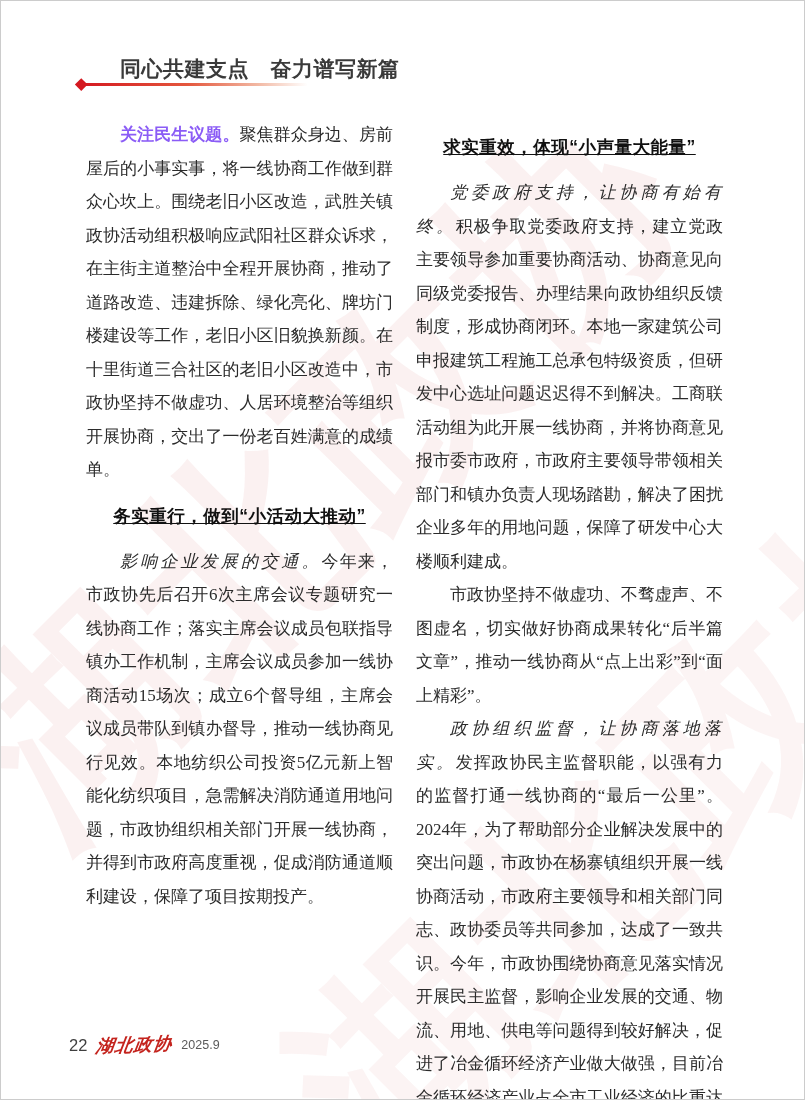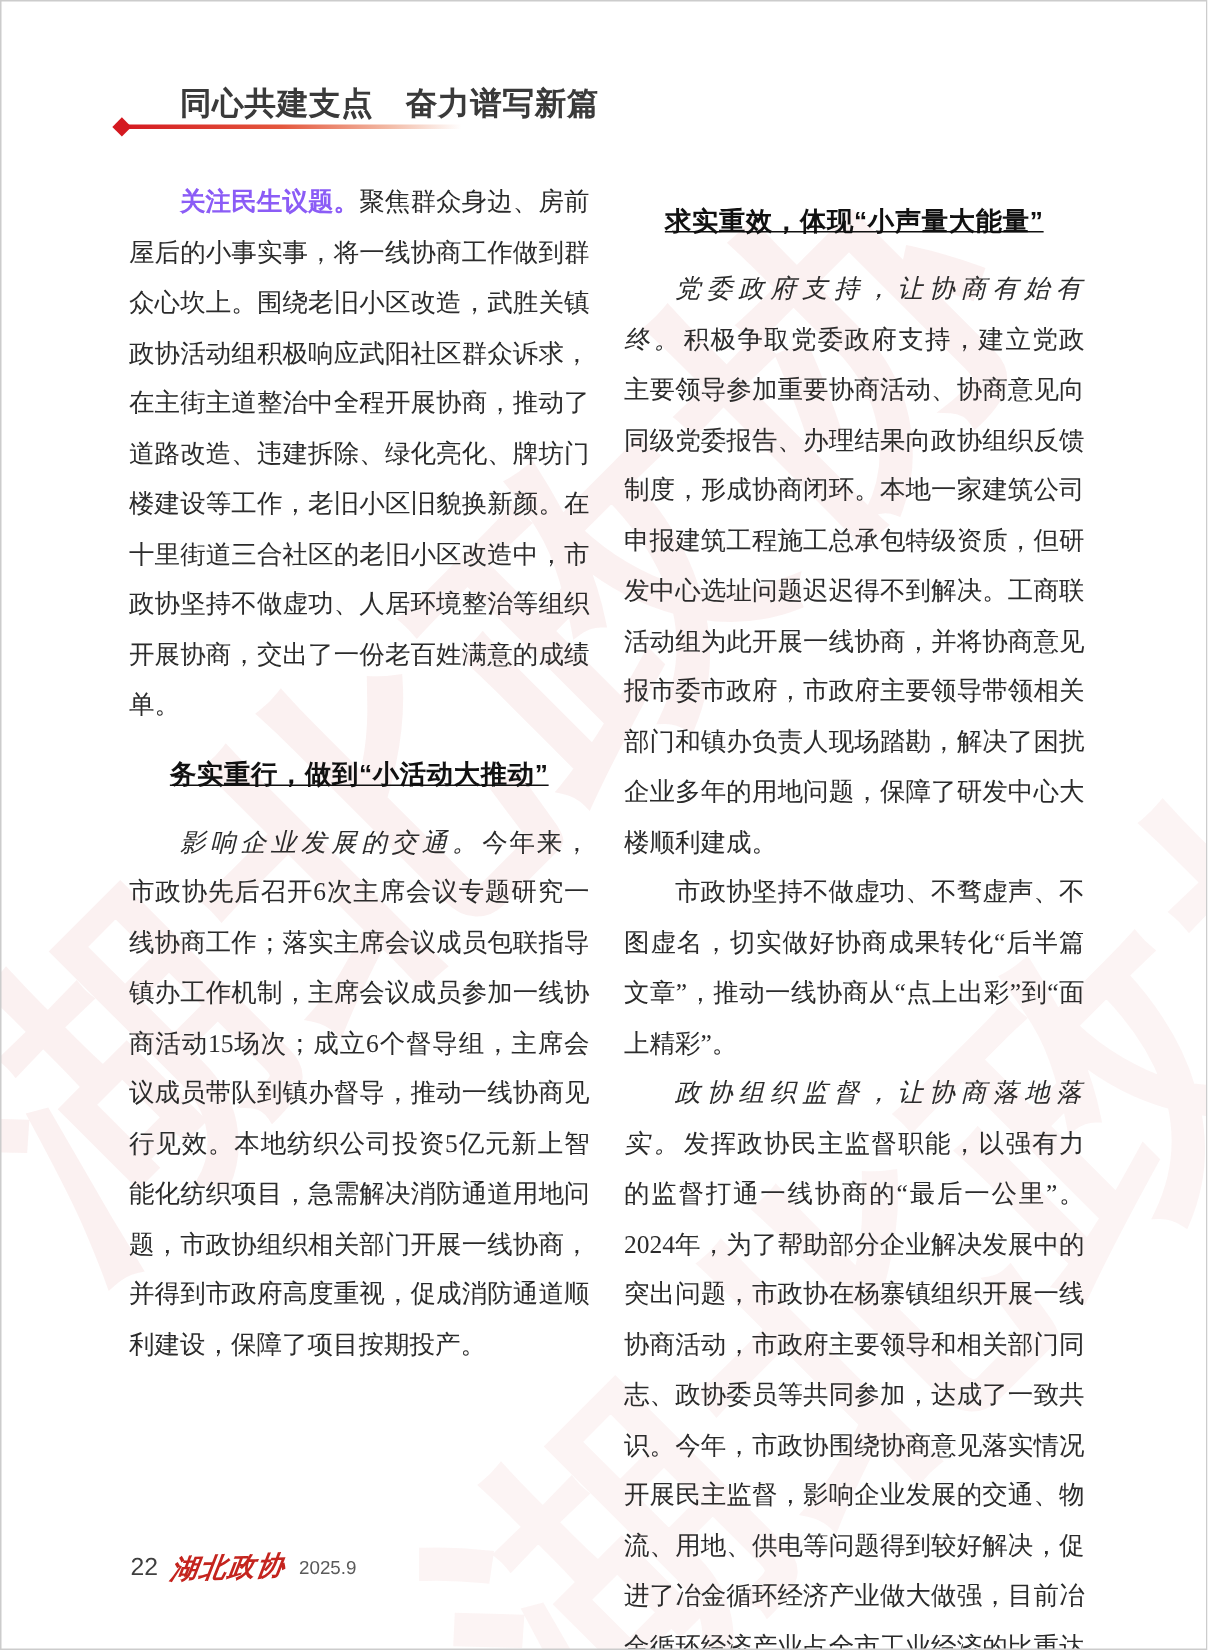--- a/index.html
+++ b/index.html
@@ -49,21 +49,21 @@
   .para.no-indent { text-indent:0; }
   .lead.bold { font-weight:700; font-family:"Liberation Sans", sans-serif; color:#8b5cf6;margin-top:44px; }
   .lead.kaiti { font-style:italic; letter-spacing:2px; }
   .sub-heading {
     margin:15px 0; text-align:center;
     font-family:"Liberation Sans", sans-serif; font-weight:700;
     font-size:17.5px; line-height:28px; color:#111; letter-spacing:0.5px;text-decoration:underline;
   }
   
   .footer {
-    position:absolute; left:86px; bottom:42px; z-index:2;
+    position:absolute; left:68px; bottom:42px; z-index:2;
     display:flex; align-items:center; gap:9px;
   }
   .page-number {
     font-family:"Liberation Sans", sans-serif; font-size:16.5px; color:#3f3f3f;
   }
   .magazine-logo {
     display:inline-block; color:#c4241e; font-weight:700; font-style:italic;
     font-size:18px; letter-spacing:1px; transform:skewX(-10deg) rotate(-2deg);
     font-family:"DejaVu Serif", serif;
   }

